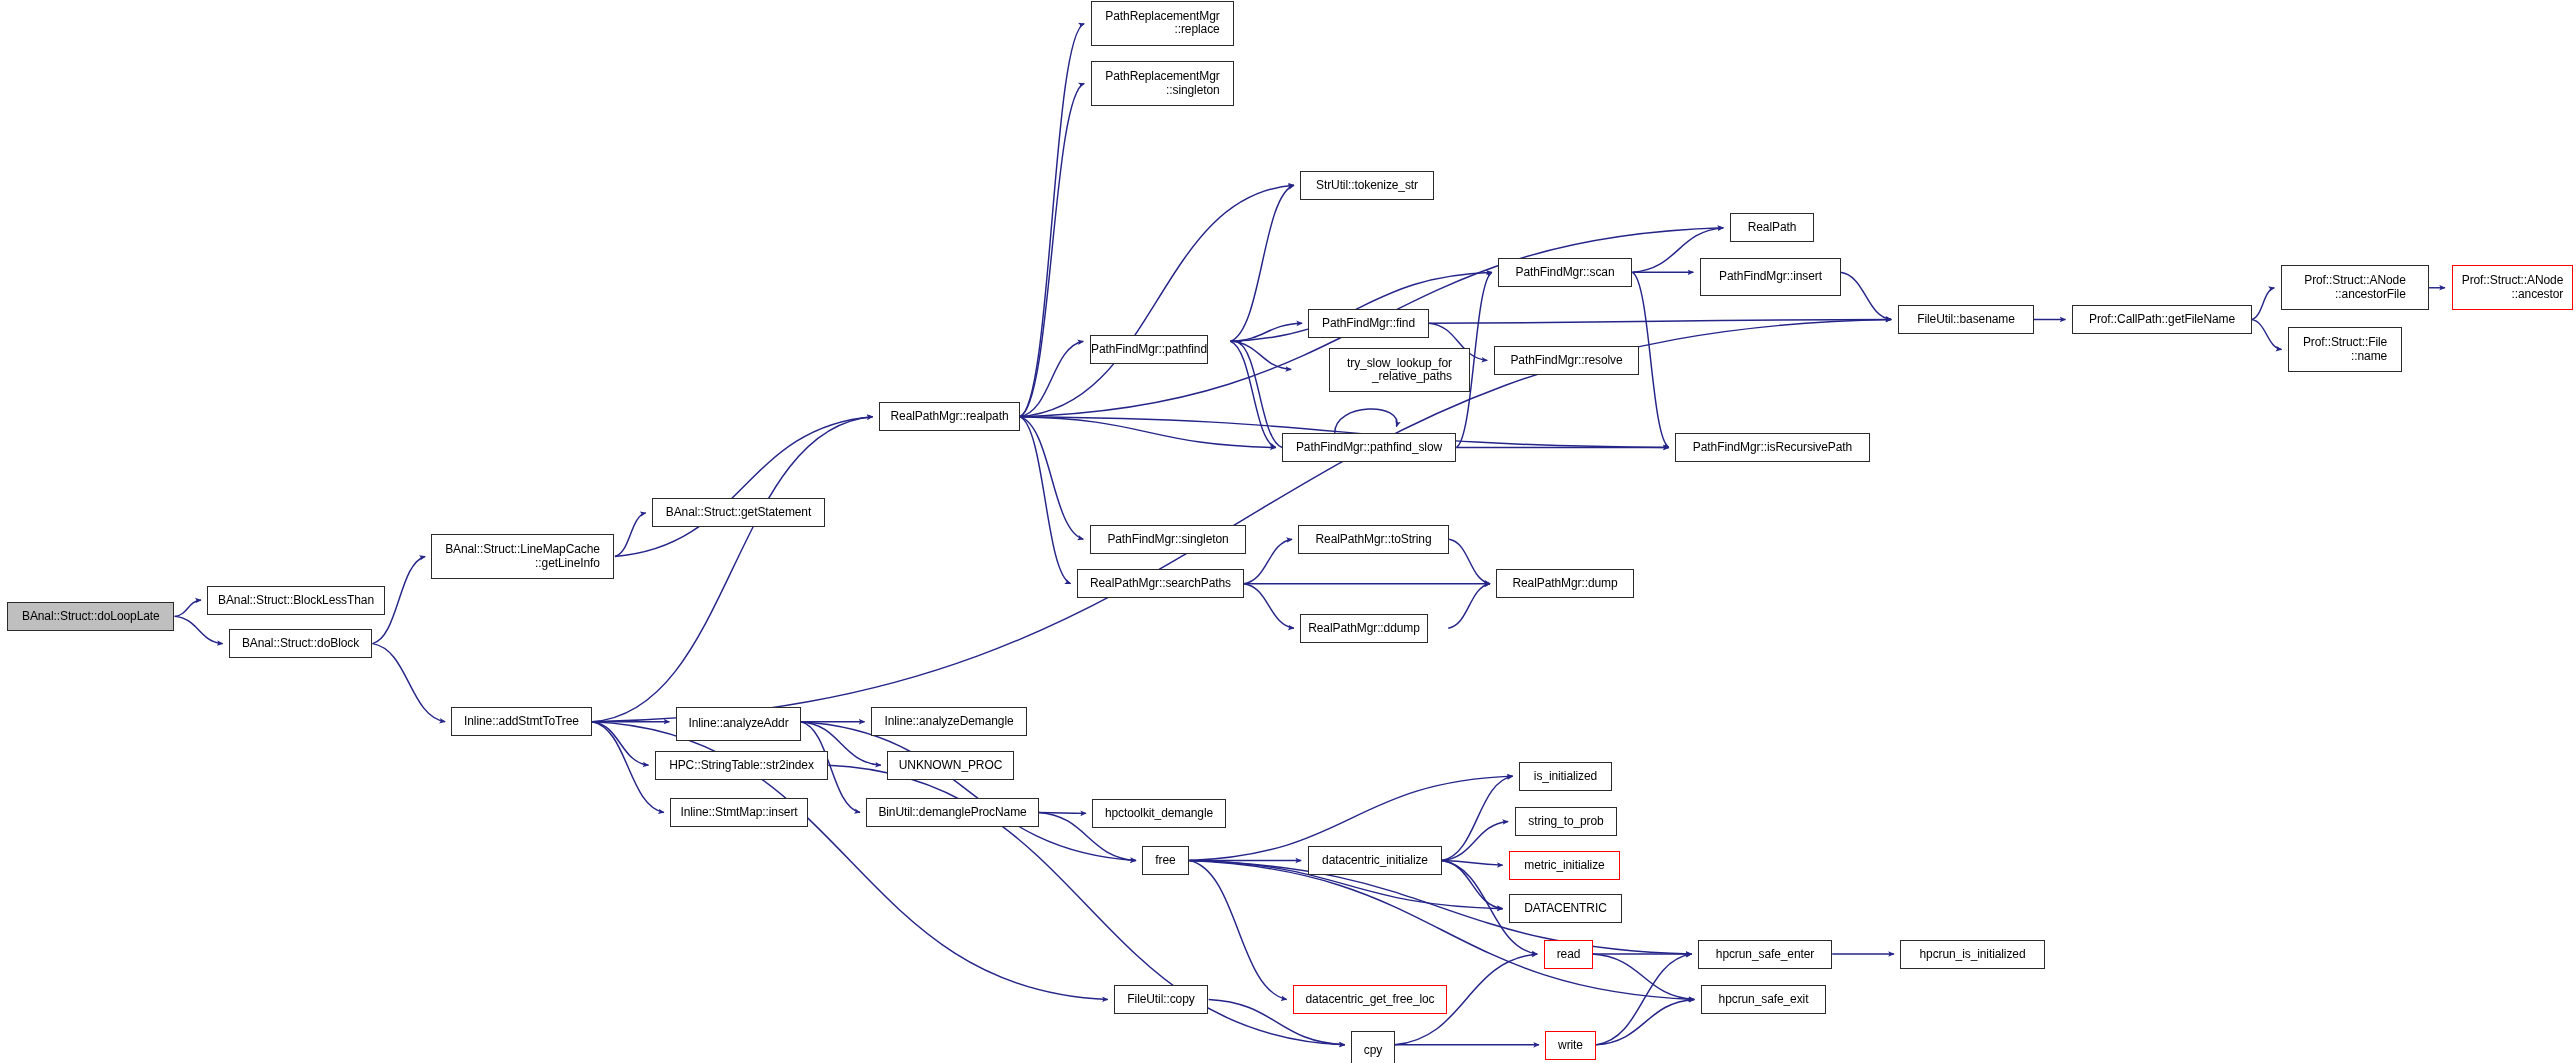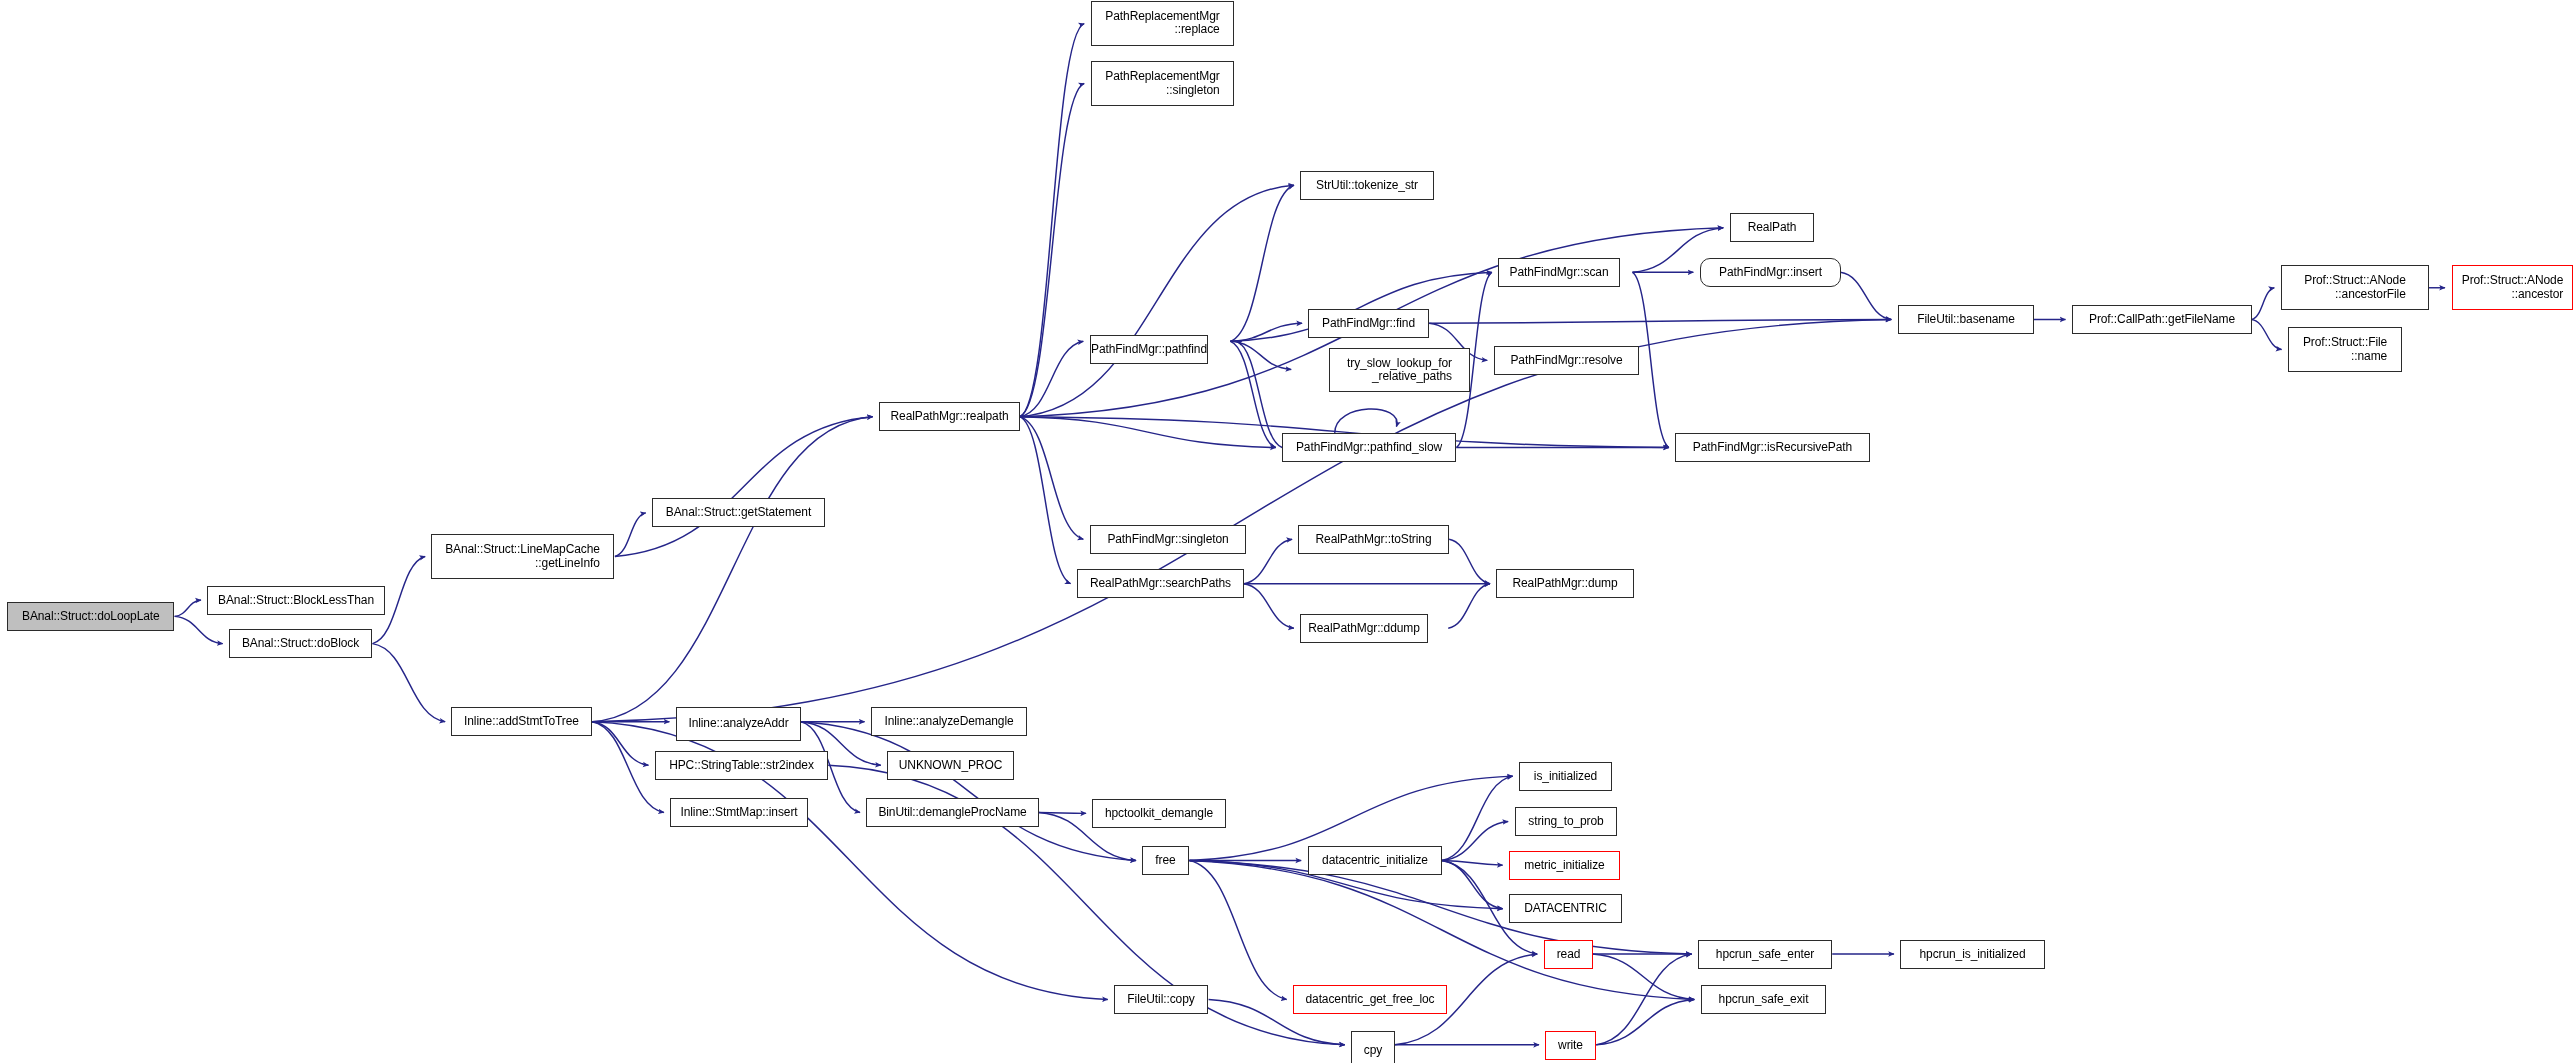--- a/index.html
+++ b/index.html
@@ -146,23 +146,23 @@
       <div class="node" style="left: 887px; top: 751px; width: 127px; height: 29px;">UNKNOWN_PROC</div>
       <div class="node" style="left: 670px; top: 798px; width: 138px; height: 29px;">Inline::StmtMap::insert</div>
       <div class="node" style="left: 866px; top: 798px; width: 173px; height: 29px;">BinUtil::demangleProcName</div>
       <div class="node" style="left: 879px; top: 402px; width: 141px; height: 29px;">RealPathMgr::realpath</div>
       <div class="node" style="left: 1090px; top: 335px; width: 118px; height: 29px;">PathFindMgr::pathfind</div>
       <div class="node" style="left: 1300px; top: 171px; width: 134px; height: 29px;">StrUtil::tokenize_str</div>
       <div class="node" style="left: 1308px; top: 309px; width: 121px; height: 29px;">PathFindMgr::find</div>
       <div class="node" style="left: 1329px; top: 348px; width: 141px; height: 44px;">try_slow_lookup_for
 _relative_paths</div>
       <div class="node" style="left: 1282px; top: 433px; width: 174px; height: 29px;">PathFindMgr::pathfind_slow</div>
-      <div class="node" style="left: 1498px; top: 258px; width: 122px; height: 29px;">PathFindMgr::scan</div>
+      <div class="node" style="left: 1498px; top: 258px; width: 134px; height: 29px;">PathFindMgr::scan</div>
       <div class="node" style="left: 1494px; top: 346px; width: 145px; height: 29px;">PathFindMgr::resolve</div>
-      <div class="node" style="left: 1700px; top: 258px; width: 141px; height: 29px; border-radius: 10px;">PathFindMgr::insert</div>
+      <div class="node" style="left: 1700px; top: 258px; width: 141px; height: 38px;">PathFindMgr::insert</div>
       <div class="node" style="left: 1730px; top: 213px; width: 84px; height: 29px;">RealPath</div>
       <div class="node" style="left: 1675px; top: 433px; width: 195px; height: 29px;">PathFindMgr::isRecursivePath</div>
       <div class="node" style="left: 1898px; top: 305px; width: 136px; height: 29px;">FileUtil::basename</div>
       <div class="node" style="left: 2072px; top: 305px; width: 180px; height: 29px;">Prof::CallPath::getFileName</div>
       <div class="node" style="left: 2281px; top: 265px; width: 148px; height: 45px;">Prof::Struct::ANode
 ::ancestorFile</div>
       <div class="node redborder" style="left: 2452px; top: 265px; width: 121px; height: 45px;">Prof::Struct::ANode
 ::ancestor</div>
       <div class="node" style="left: 2288px; top: 327px; width: 114px; height: 45px;">Prof::Struct::File
 ::name</div>

